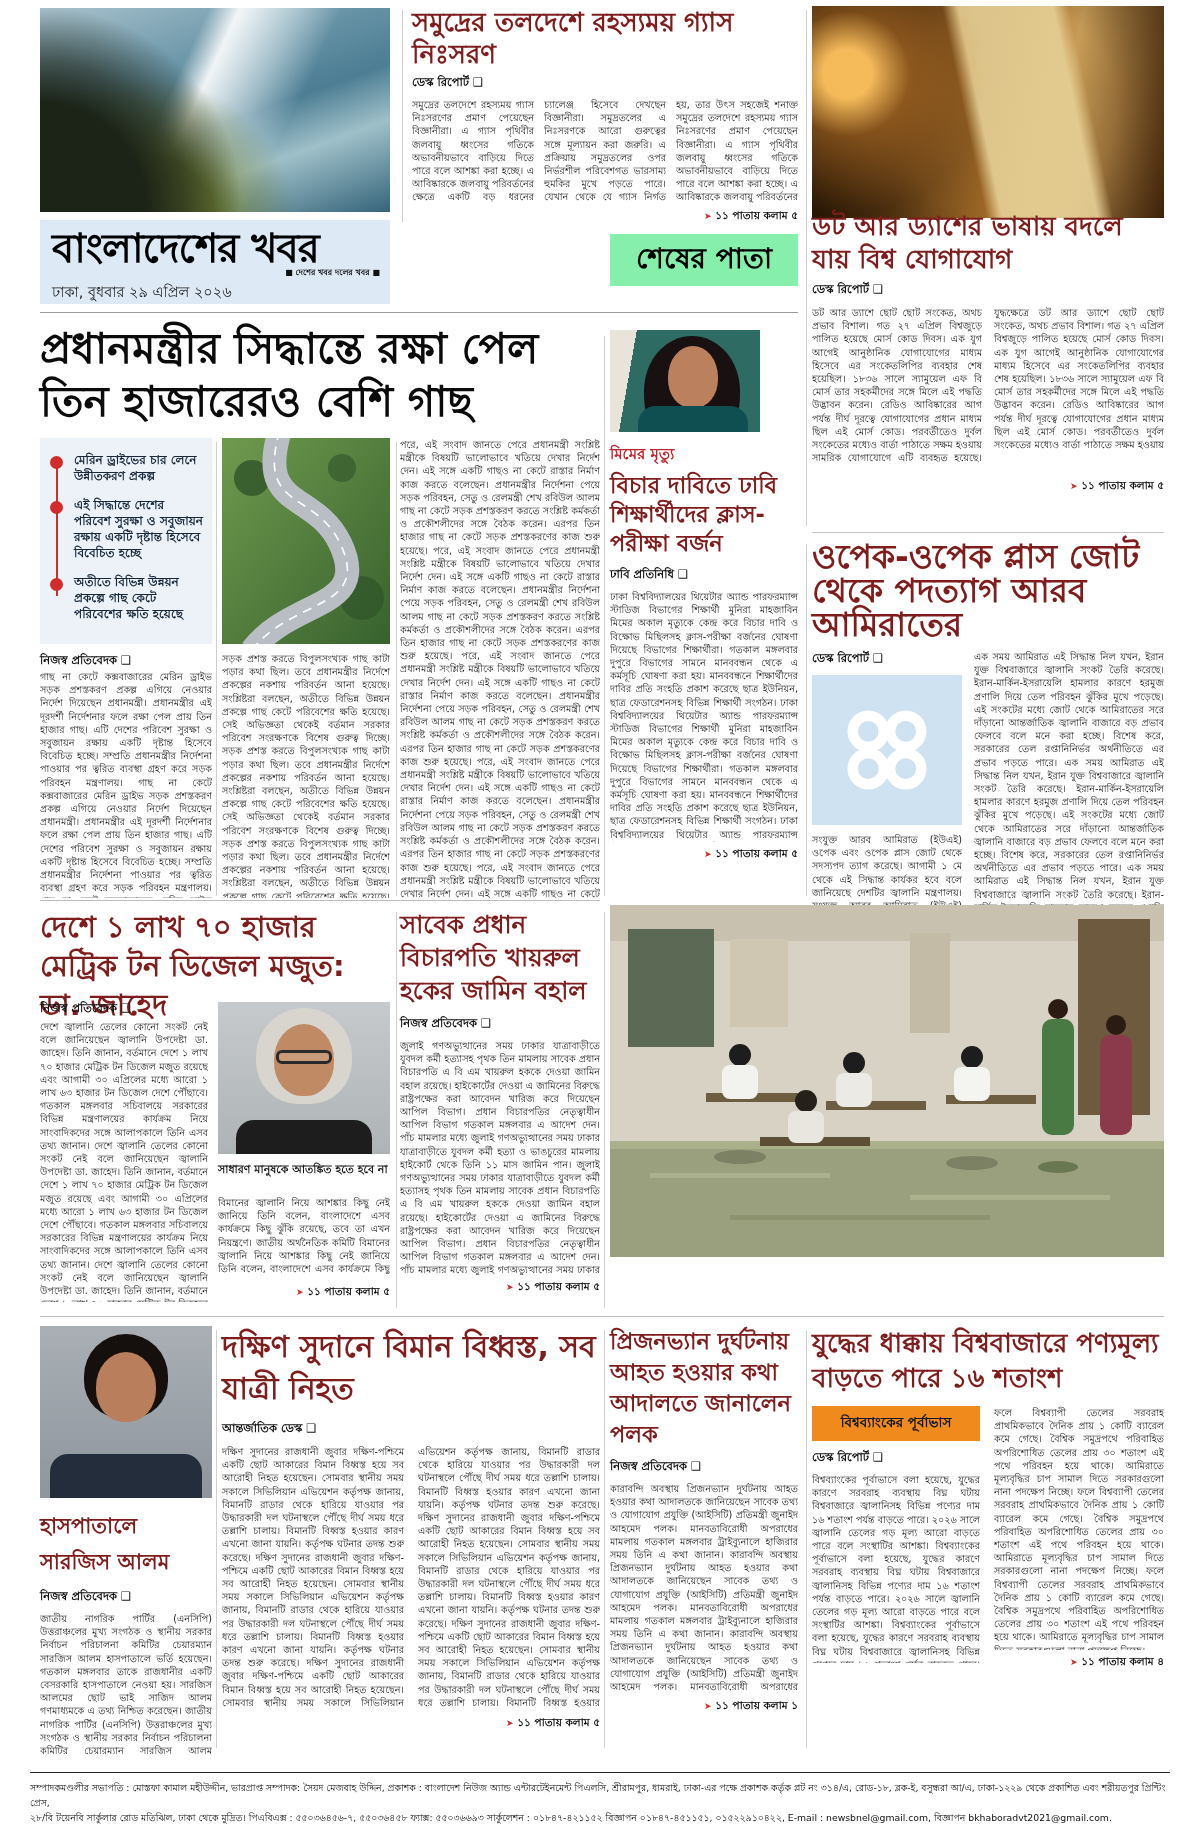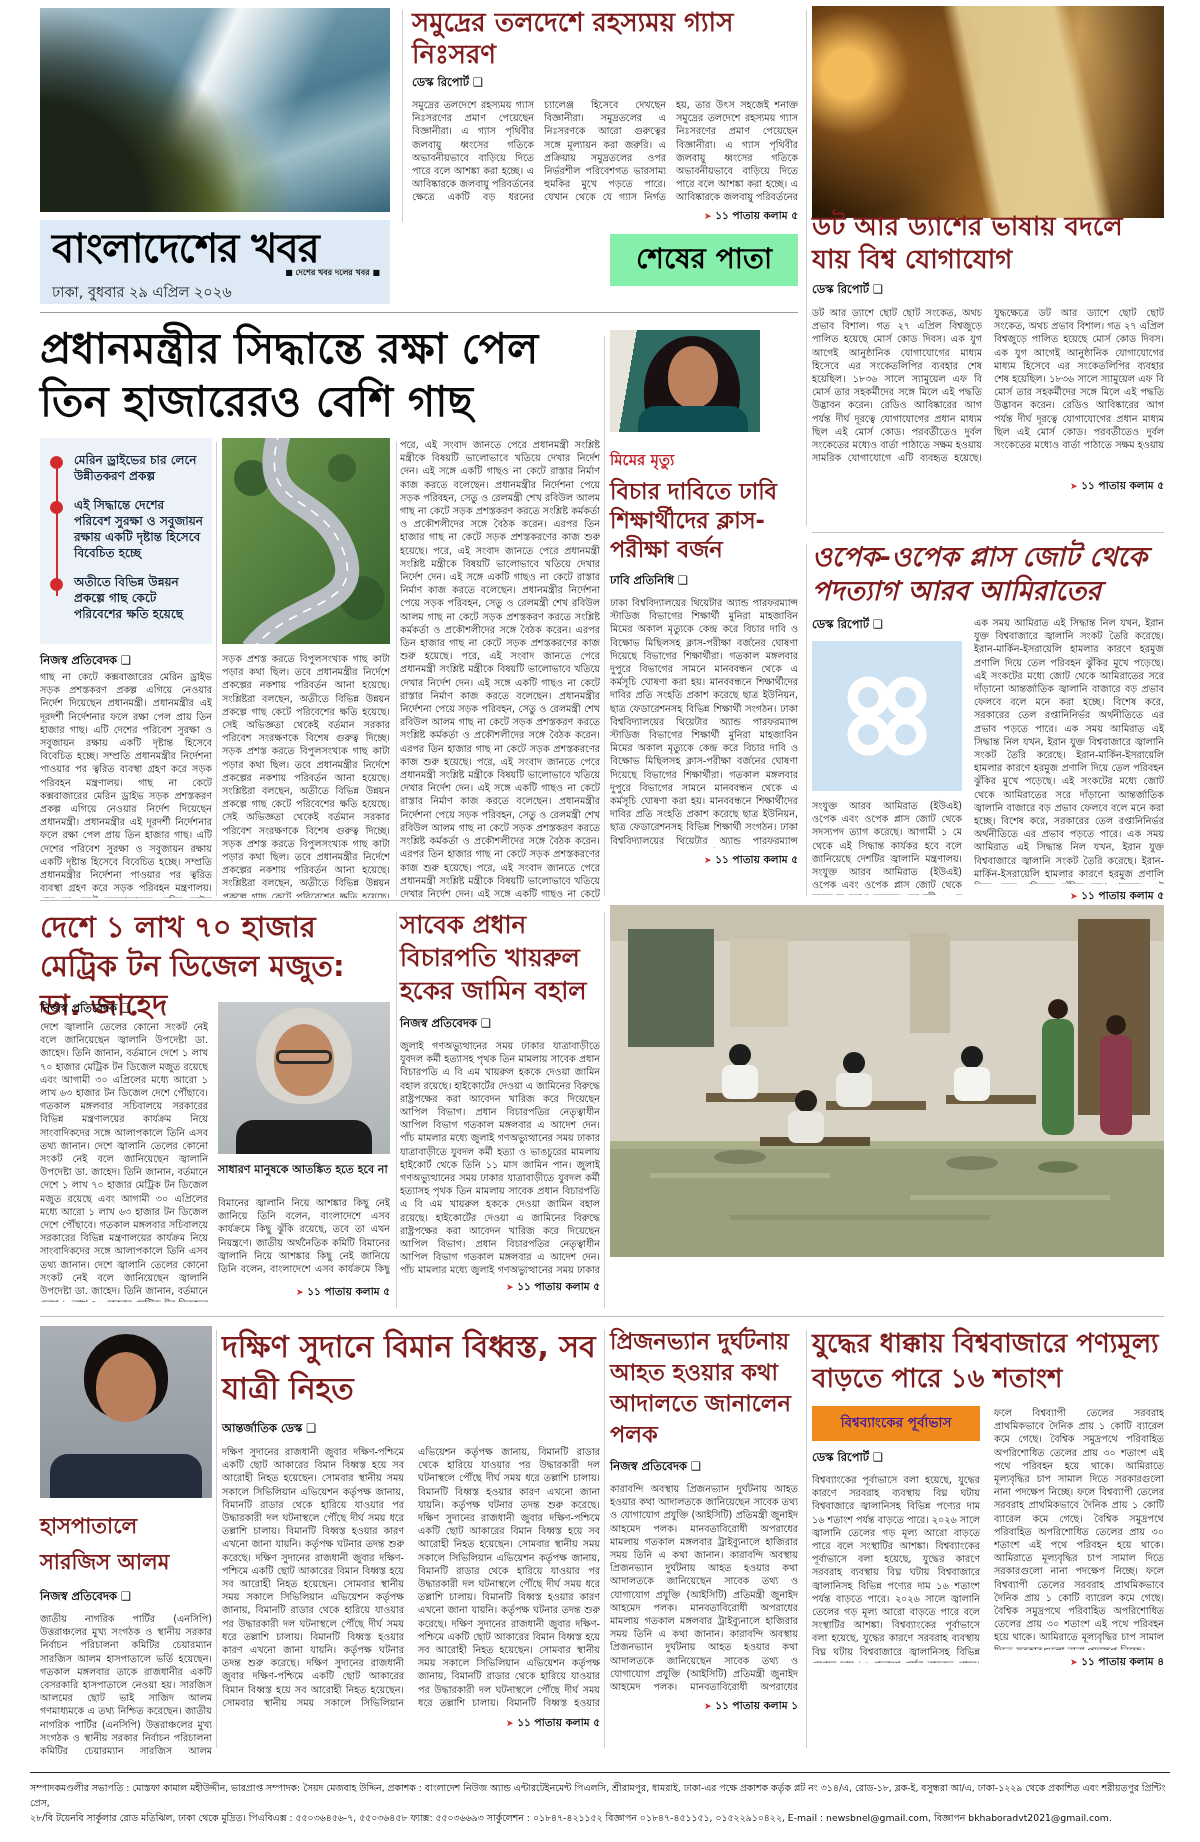--- a/index.html
+++ b/index.html
@@ -68,28 +68,28 @@
   
   #mim { left:610px; top:330px; width:188px; }
   #mim-photo { position:relative; width:150px; height:102px; overflow:hidden;
     background:linear-gradient(100deg,#e9e4da 0 16%, #2d6b63 16% 100%); }
   .hair { position:absolute; border-radius:50% 50% 44% 44%; background:#191011; }
   .face { position:absolute; border-radius:50% 50% 46% 46%; background:#bb815f; }
   .shoulders { position:absolute; bottom:0; border-radius:18px 18px 0 0; }
   #mim-photo .hair { left:34px; top:6px; width:96px; height:110px; }
   #mim-photo .face { left:58px; top:16px; width:50px; height:62px; }
   #mim-photo .shoulders { left:28px; width:110px; height:26px; background:#0f4f52; }
-  #mim .kicker { margin-top:16px; }
+  #mim .kicker { margin-top:10px; }
   #mim .headline { font-size:22.5px; line-height:29px; margin-top:4px; }
   #mim .byline { margin-top:8px; }
   #mim .bodytxt { margin-top:5px; height:252px; }
 
   
   #opec { left:812px; top:540px; width:352px; }
-  #opec .headline { font-size:27px; line-height:34px;font-style:italic; }
+  #opec .headline { font-size:33px; line-height:34px; }
   #opec-grid { display:grid; grid-template-columns:150px 1fr; column-gap:12px; margin-top:8px; }
   #opec-logo { width:150px; height:150px; background:#cfe2f2; display:flex; align-items:center; justify-content:center; margin-top:6px; }
   #opec-left-body { margin-top:8px; height:96px; }
   #opec-right-body { height:268px; }
 
   
   #diesel-headline { left:40px; top:908px; width:352px; font-size:29px; line-height:39px; font-weight:bold; }
   #diesel-byline { left:40px; top:1000px; width:172px; }
   #diesel-col1 { left:40px; top:1020px; width:168px; height:282px; }
   #jahed-photo { left:218px; top:1002px; width:172px; height:152px; position:absolute; overflow:hidden; background:linear-gradient(180deg,#c6cacd,#aeb3b6); }
@@ -128,21 +128,21 @@
   #sudan .bodytxt { margin-top:6px; height:266px; columns:2; column-gap:14px; }
 
   #palak { left:610px; top:1326px; width:188px; }
   #palak .headline { font-size:22.5px; line-height:31px; }
   #palak .byline { margin-top:8px; }
   #palak .bodytxt { margin-top:5px; height:212px; }
 
   #war { left:812px; top:1326px; width:352px; }
   #war .headline { font-size:26px; line-height:35px; }
   #war-grid { display:grid; grid-template-columns:168px 1fr; column-gap:14px; margin-top:10px; }
-  #war-badge { background:#f18a1d; color:#4c1d95; font-weight:bold; font-size:13.5px; text-align:center; padding:6px 2px; }
+  #war-badge { background:#f18a1d; color:#0f172a; font-weight:bold; font-size:13.5px; text-align:center; padding:6px 2px; }
   #war .byline { margin-top:8px; }
   #war-left-body { margin-top:5px; height:190px; }
   #war-right-body { height:244px; }
 
   
   #footer { left:30px; top:1772px; width:1140px; border-top:1px solid #222; padding-top:7px; }
   #footer .line { font-size:9.3px; line-height:15px; color:#111; text-align:left; }
 </style>
 </head>
 <body>

